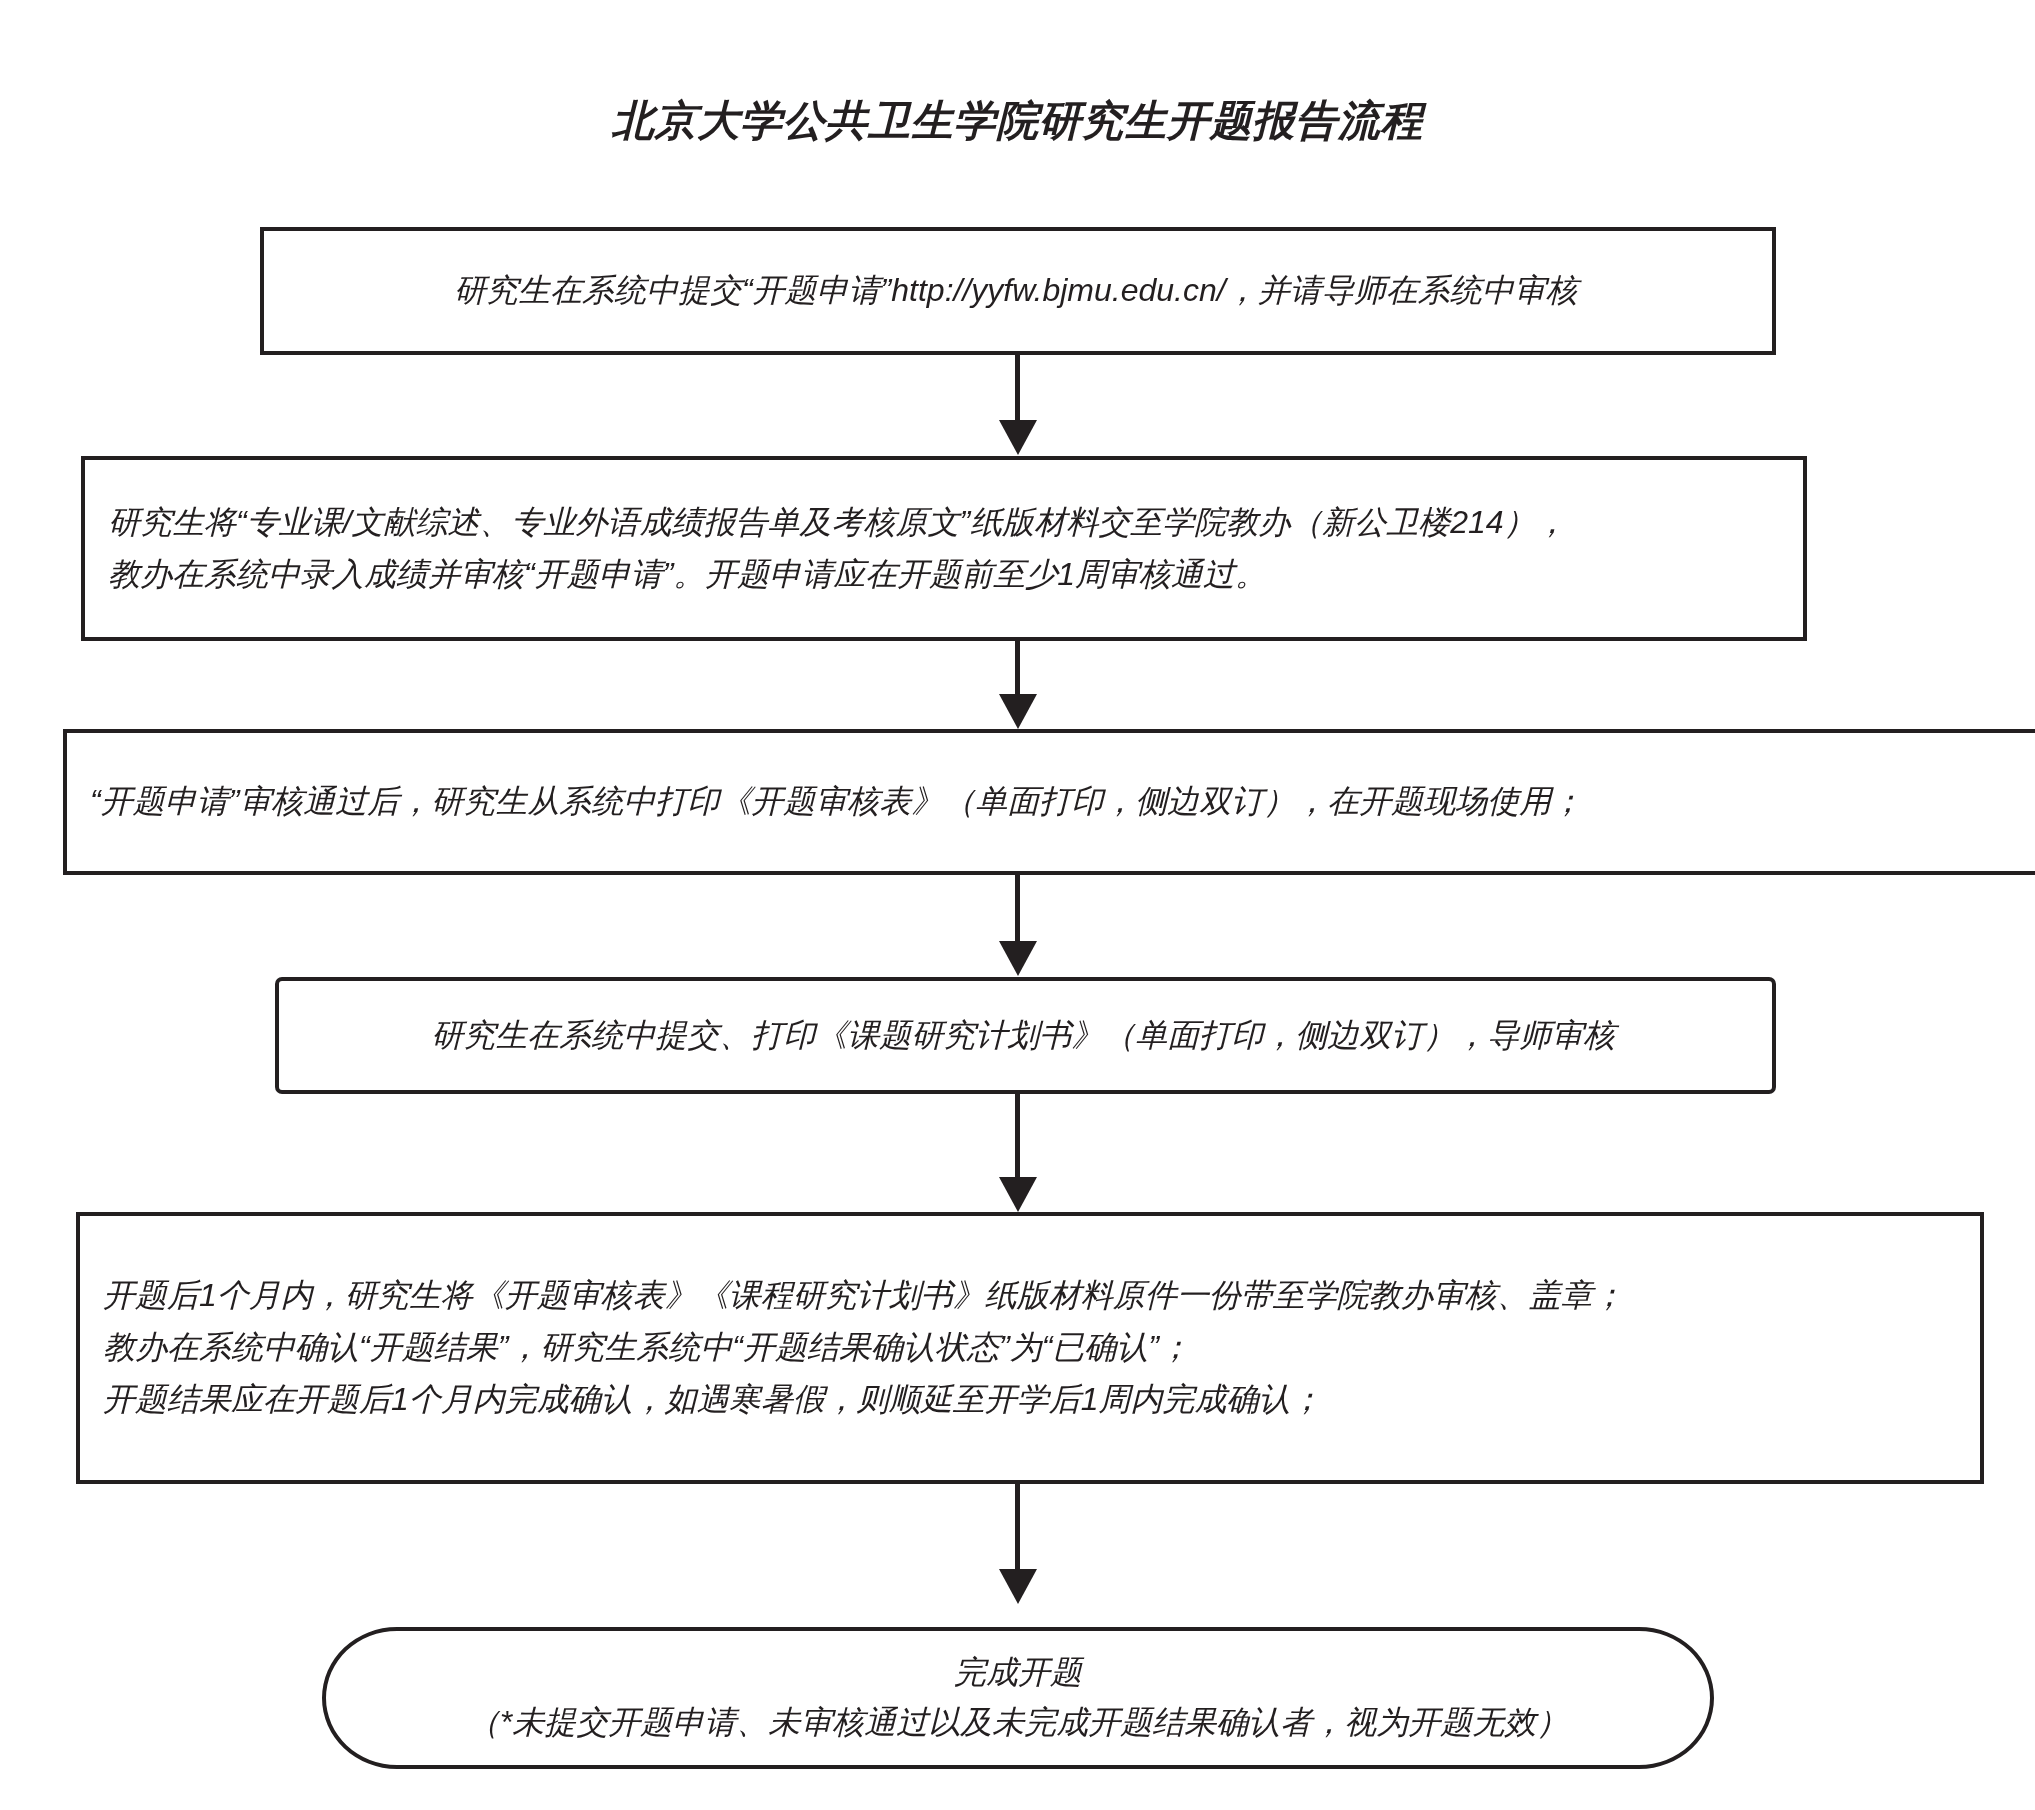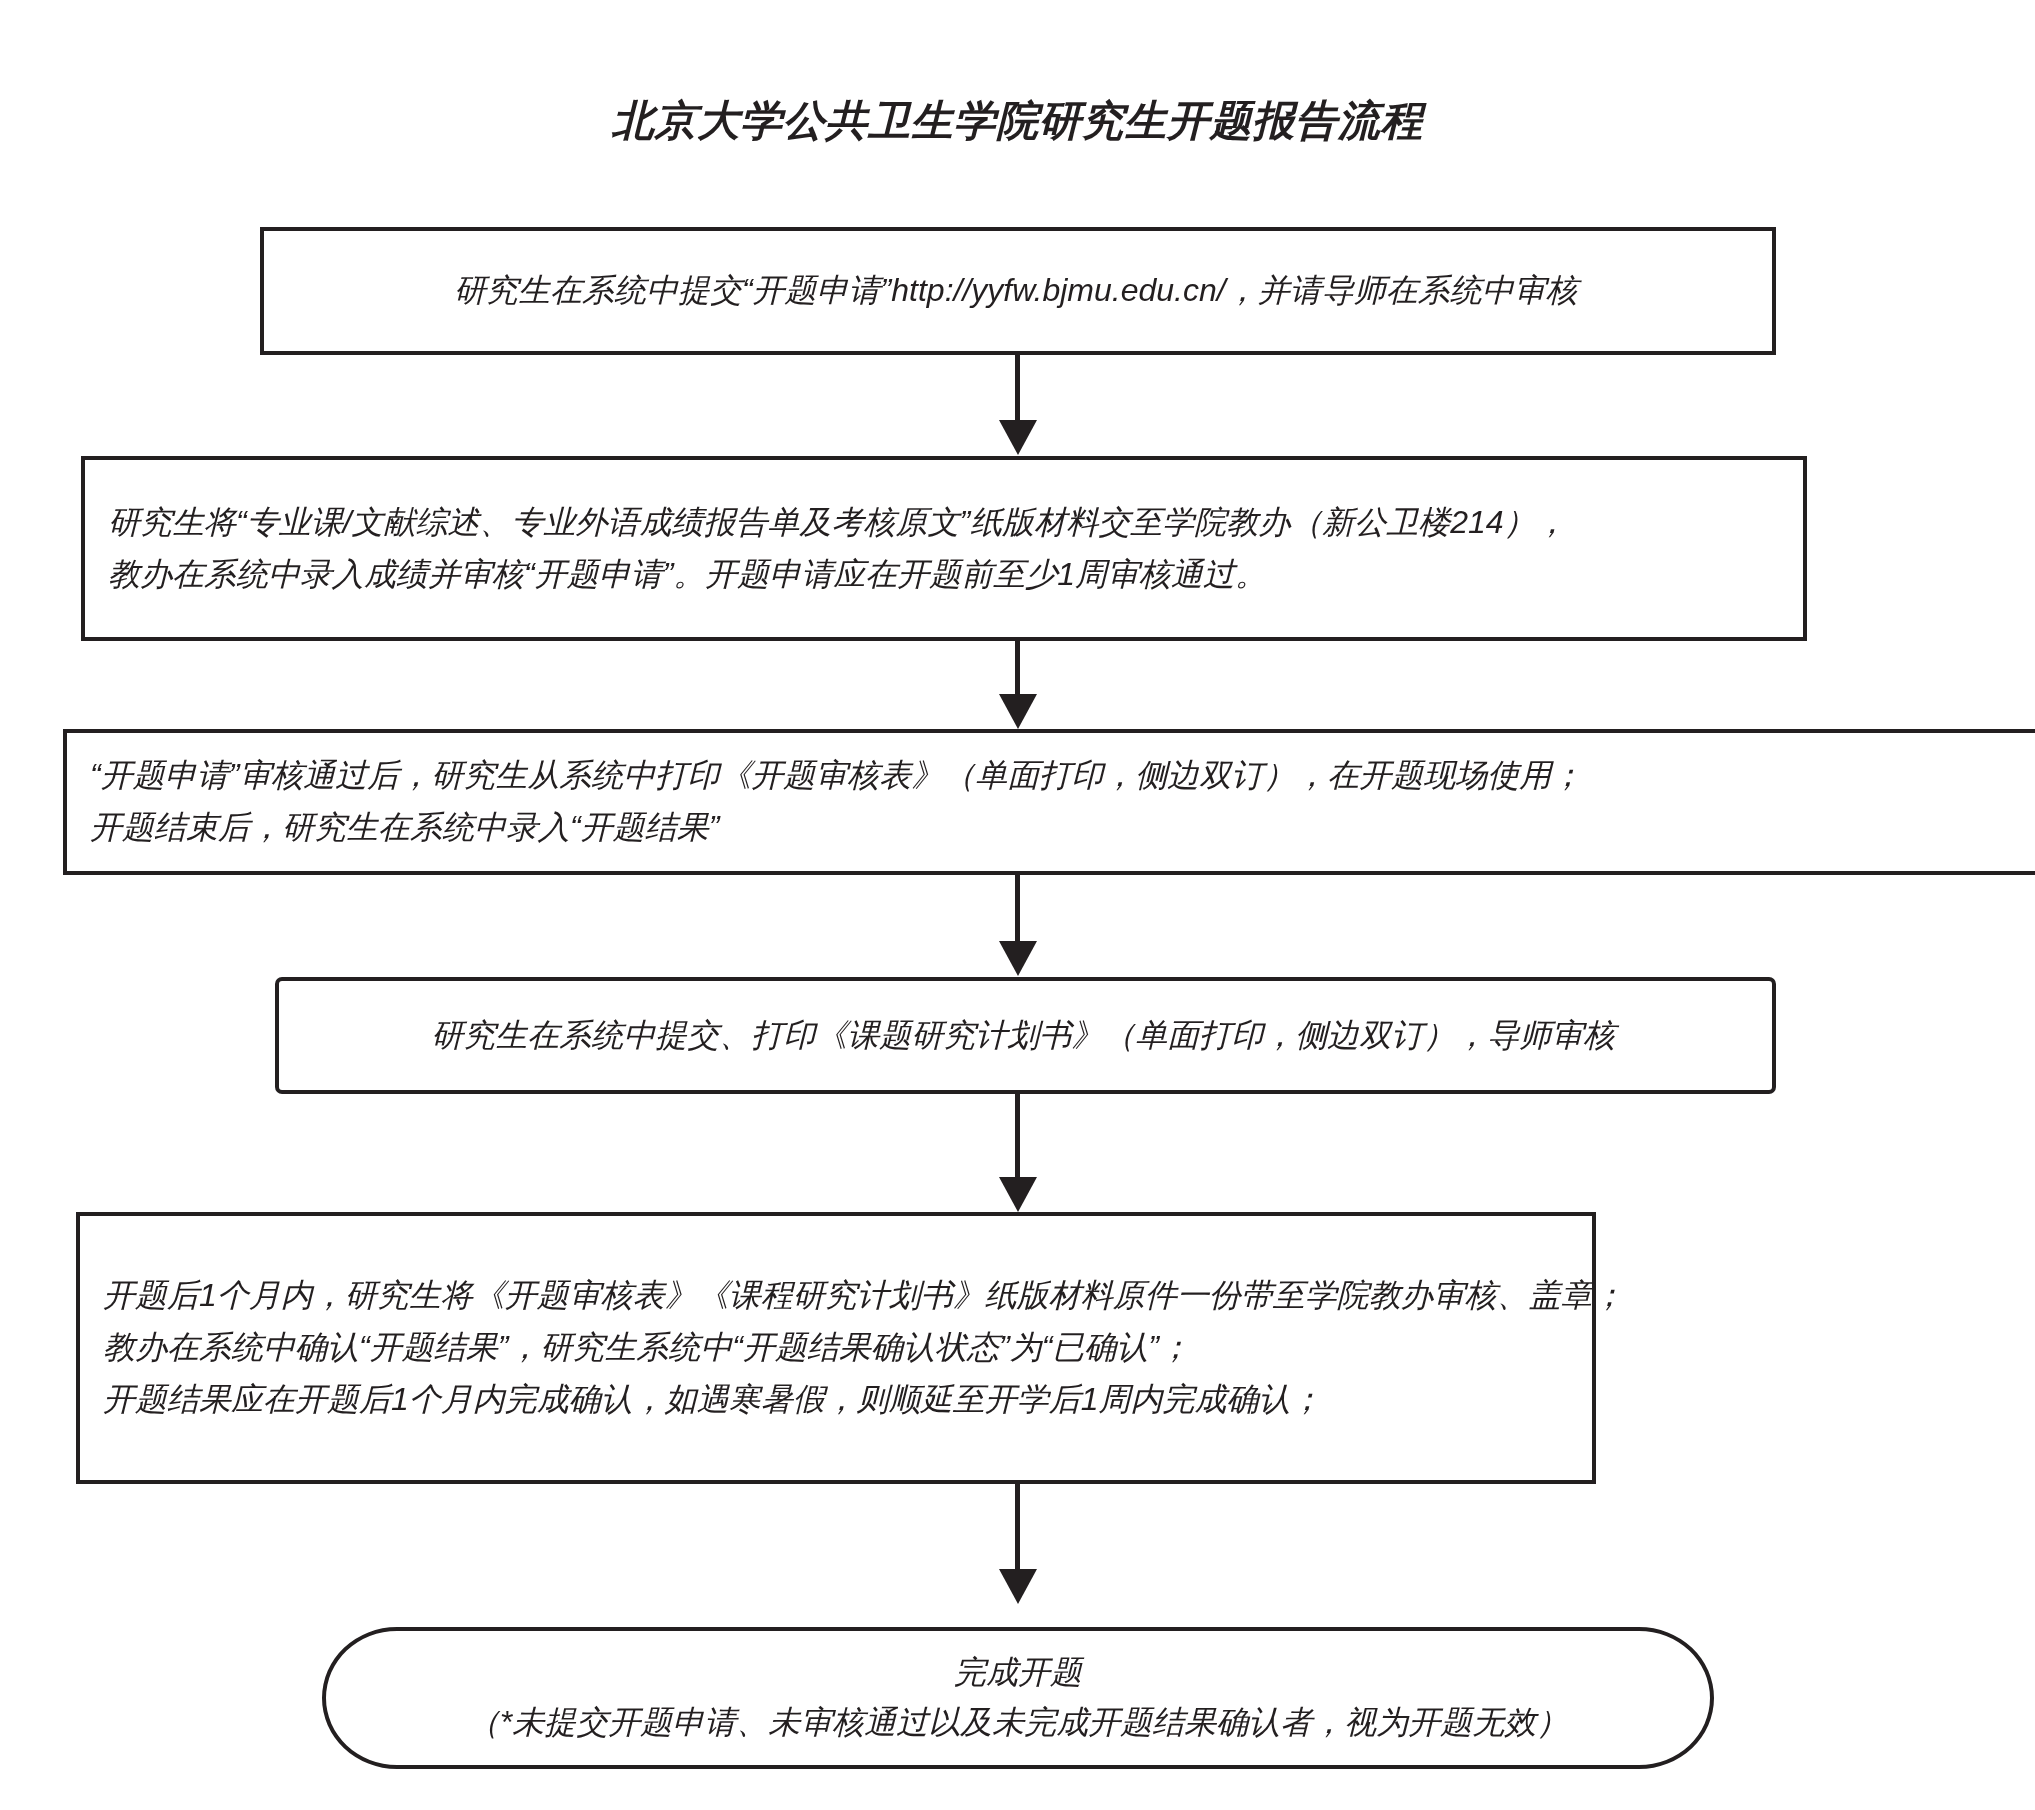--- a/index.html
+++ b/index.html
@@ -70,21 +70,21 @@
     padding-left: 13.6px;
     padding-right: 18px;
   }
   .node.align-center .line { text-align: center; }
 
   
   #node-1 { left: 260px;  top: 227px;  width: 1516px; height: 128px; }
   #node-2 { left: 81px;  top: 456px;  width: 1726px; height: 185px; }
   #node-3 { left: 63px;   top: 729px; width: 2028px; height: 146px; }
   #node-4 { left: 275px;  top: 977px; width: 1501px; height: 117px; border-radius: 7px; }
-  #node-5 { left: 76px;  top: 1212px; width: 1520px; height: 272px; }
+  #node-5 { left: 76px;  top: 1212px; width: 1908px; height: 272px; }
 
   #node-end {
     left: 322px;
     top: 1605px;
     width: 1392px;
     height: 142px;
     border: 4.1px solid #231f20;
     border-radius: 75px / 71px;
     align-items: center;
     justify-content: center;
@@ -162,21 +162,20 @@
     <div class="line">教办在系统中录入成绩并审核“开题申请”。开题申请应在开题前至少1周审核通过。</div>
   </div>
 
   <div class="arrow" id="arrow-2">
     <div class="shaft"></div>
     <div class="head"></div>
   </div>
 
   <div class="node align-left" id="node-3">
     <div class="line">“开题申请”审核通过后，研究生从系统中打印《开题审核表》（单面打印，侧边双订），在开题现场使用；</div>
-    <div class="line">开题结束后，研究生在系统中录入“开题结果”</div>
   </div>
 
   <div class="arrow" id="arrow-3">
     <div class="shaft"></div>
     <div class="head"></div>
   </div>
 
   <div class="node align-center" id="node-4">
     <div class="line">研究生在系统中提交、打印《课题研究计划书》（单面打印，侧边双订），导师审核</div>
   </div>

